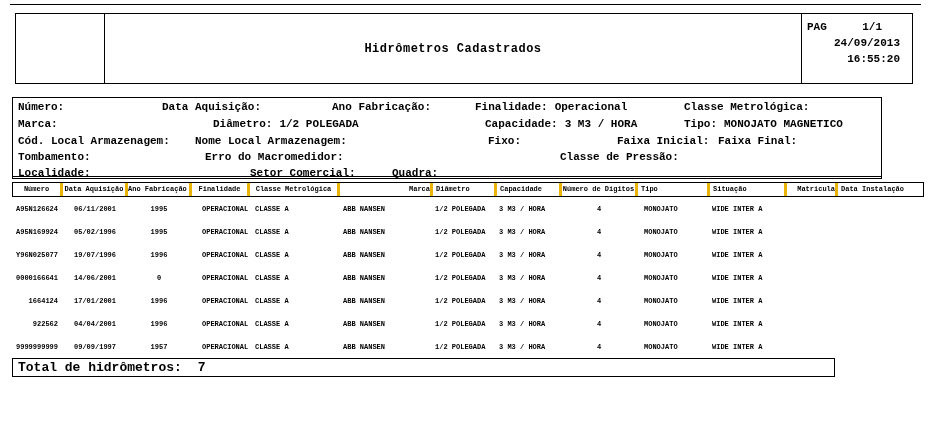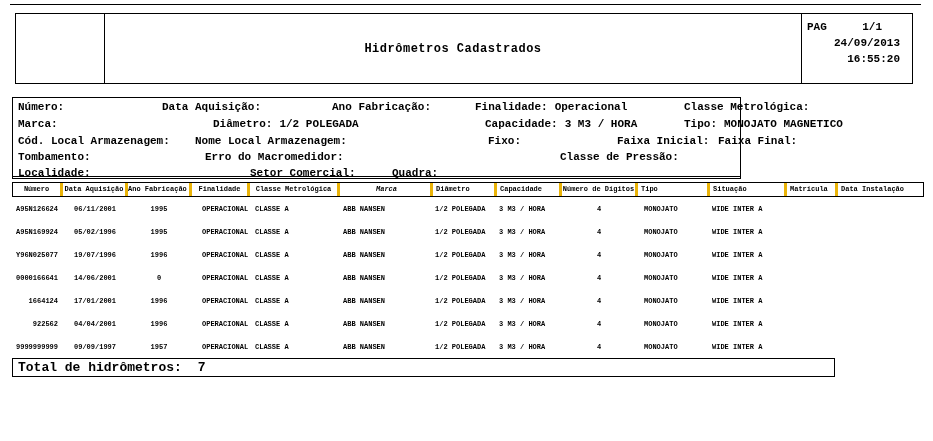--- a/index.html
+++ b/index.html
@@ -10,21 +10,21 @@
 
   .header-band{position:absolute;left:15px;top:13px;width:898px;height:71px;display:flex;}
   .logo-box{width:90px;border:1px solid #000;box-sizing:border-box;}
   .title-box{flex:1;border:1px solid #000;border-left:none;box-sizing:border-box;
              display:flex;align-items:center;justify-content:center;font-size:12px;letter-spacing:.5px;}
   .pag-box{width:111px;border:1px solid #000;border-left:none;box-sizing:border-box;
            padding-top:5px;font-size:11px;line-height:16px;}
   .pag-line{display:flex;justify-content:space-between;padding:0 30px 0 5px;}
   .pag-date,.pag-time{text-align:right;padding-right:12px;}
 
-  .filter-box{position:absolute;left:12px;top:97px;width:729px;height:82px;
+  .filter-box{position:absolute;left:12px;top:97px;width:870px;height:82px;
               border:1px solid #000;border-bottom:3px double #000;box-sizing:border-box;}
   .fi{position:absolute;font-size:11px;white-space:pre;display:inline-flex;gap:7px;}
 
   .tbl{position:absolute;left:12px;top:182px;width:912px;}
   .thead{display:flex;border:1px solid #000;}
   .th{height:13px;line-height:13px;font-size:7px;border-right:3px solid #eab308;
       box-sizing:border-box;white-space:pre;overflow:hidden;}
   .th:last-child{border-right:none;}
   .tbody{}
   .tr{display:flex;height:23px;align-items:center;}
@@ -82,27 +82,27 @@
     <span class="fi" style="left:379px;top:69px"><span>Quadra:</span></span>
   </div>
 
   <div class="tbl">
     <div class="thead" id="thead">
         <div class="th" style="width: 50px; text-align: center;">Número</div>
         <div class="th" style="width: 65px; text-align: center;">Data Aquisição</div>
         <div class="th" style="width: 64px; text-align: left;">Ano Fabricação</div>
         <div class="th" style="width: 58px; text-align: center;">Finalidade</div>
         <div class="th" style="width: 90px; text-align: center;">Classe Metrológica</div>
-        <div class="th" style="width: 93px; text-align: center; padding-left: 3px; font-style: italic;">Marca</div>
+        <div class="th" style="width: 93px; text-align: right; padding-left: 3px;">Marca</div>
         <div class="th" style="width: 64px; text-align: left; padding-left: 3px;">Diâmetro</div>
         <div class="th" style="width: 65px; text-align: left; padding-left: 3px;">Capacidade</div>
         <div class="th" style="width: 76px; text-align: center;">Número de Dígitos</div>
         <div class="th" style="width: 72px; text-align: left; padding-left: 3px;">Tipo</div>
         <div class="th" style="width: 77px; text-align: left; padding-left: 3px;">Situação</div>
-        <div class="th" style="width: 51px; text-align: left; padding-left: 3px;">Matrícula</div>
+        <div class="th" style="width: 51px; text-align: right; padding-left: 3px;">Matrícula</div>
         <div class="th" style="width: 85px; text-align: left; padding-left: 3px;">Data Instalação</div>
       </div>
     <div class="tbody" id="tbody">
         <div class="tr">
           <div class="td" style="width: 50px; text-align: right; padding-right: 4px;">A95N126624</div>
           <div class="td" style="width: 65px; text-align: left; padding-left: 12px;">06/11/2001</div>
           <div class="td" style="width: 64px; text-align: center;">1995</div>
           <div class="td" style="width: 58px; text-align: left; padding-left: 11px;">OPERACIONAL</div>
           <div class="td" style="width: 90px; text-align: left; padding-left: 6px;">CLASSE A</div>
           <div class="td" style="width: 93px; text-align: left; padding-left: 4px;">ABB NANSEN</div>

